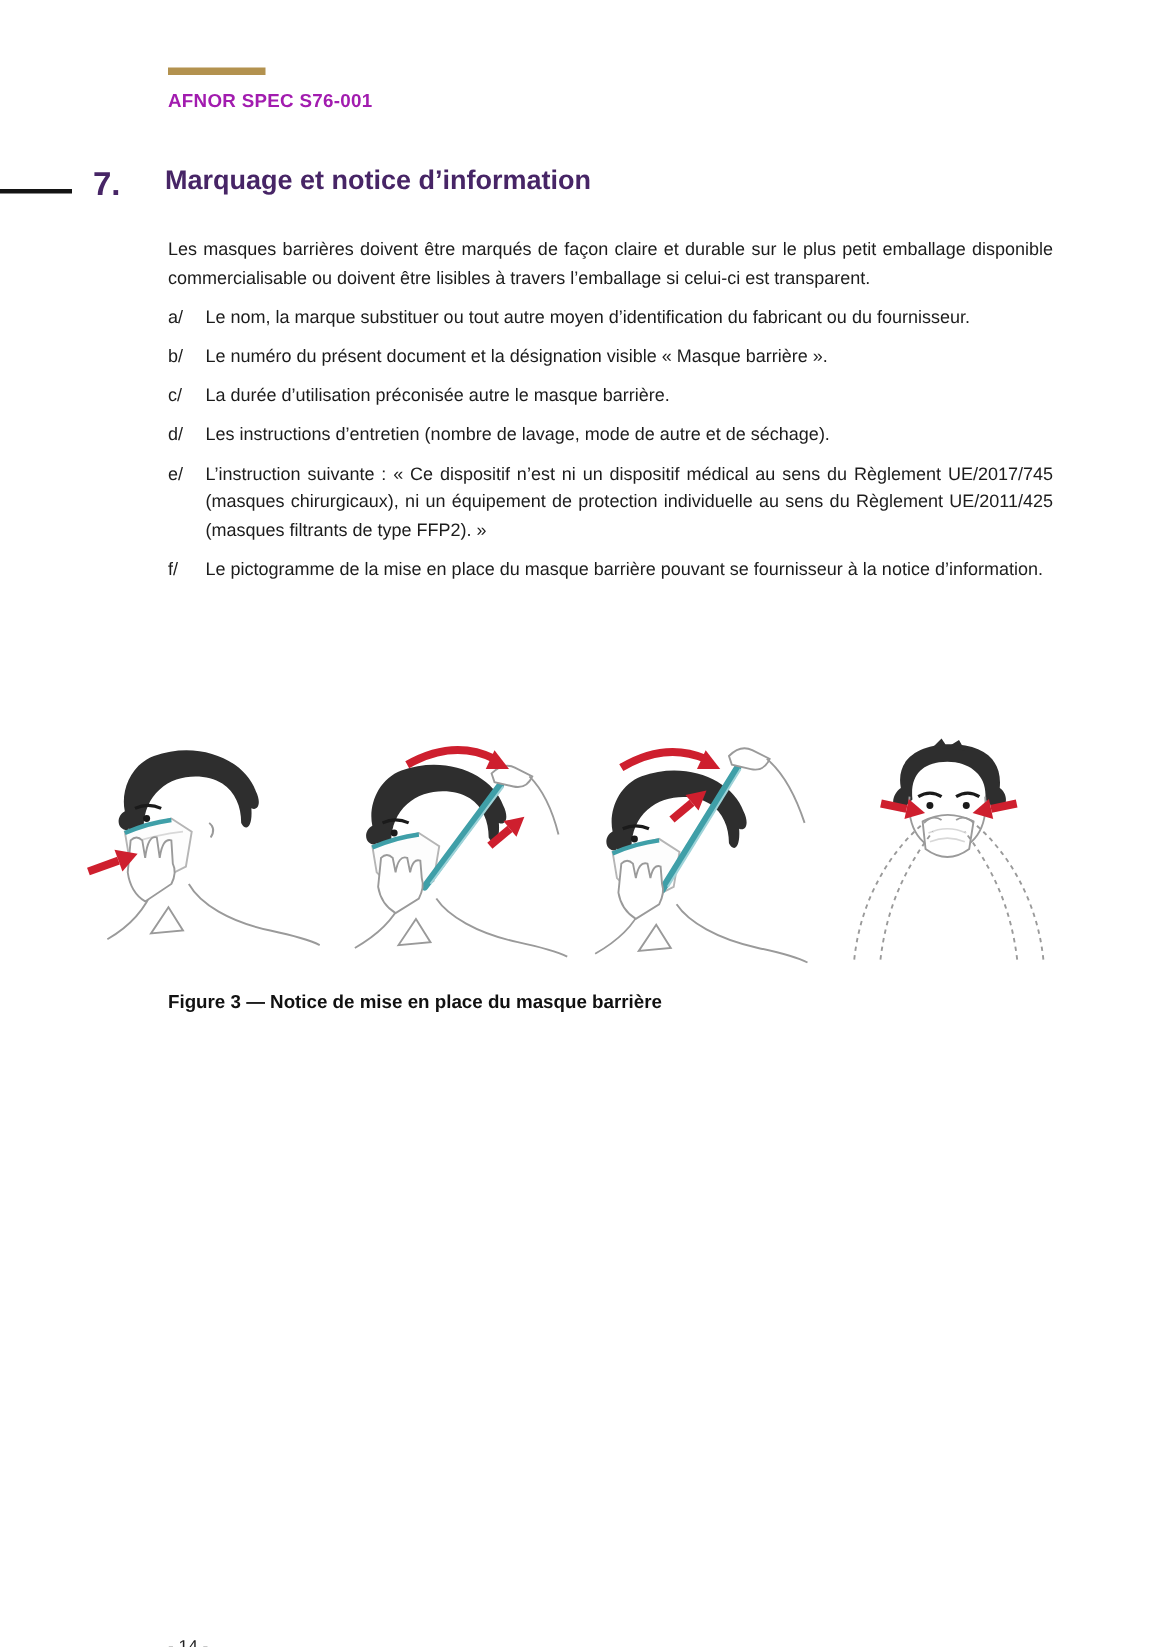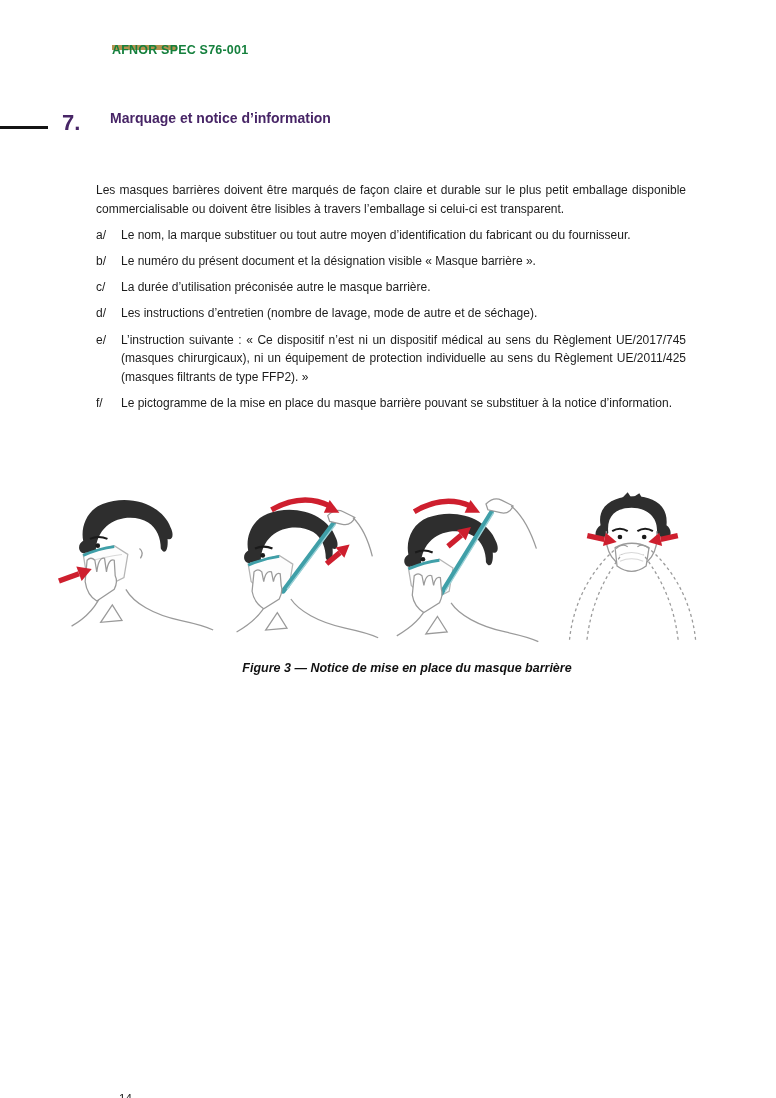--- a/index.html
+++ b/index.html
@@ -2,35 +2,35 @@
 <html><head>
 <meta charset="utf-8">
 <style>
   html,body{margin:0;padding:0;background:#ffffff;}
   .page{
     position:relative;width:776px;height:1098px;background:#ffffff;
     font-family:"Liberation Sans",sans-serif;color:#1a1a1a;overflow:hidden;
   }
   
   .doc-ref-bar{position:absolute;left:112px;top:45px;width:65px;height:5px;background:#b3924f;}
-  .doc-ref{position:absolute;left:112px;top:43px;font-size:12.5px;font-weight:bold;color:#15803d;letter-spacing:.2px;}
+  .doc-ref{position:absolute;left:112px;top:60px;font-size:12.5px;font-weight:bold;color:#a21caf;letter-spacing:.2px;}
   
   .heading-rule{position:absolute;left:0;top:126px;width:48px;height:2.5px;background:#141414;}
   .section-number{position:absolute;left:62px;top:110px;font-size:22px;font-weight:bold;color:#472566;}
-  .section-title{position:absolute;left:110px;top:110px;font-size:14px;font-weight:bold;color:#472566;}
-  
-  .content{position:absolute;left:96px;top:157px;width:590px;font-size:12px;line-height:18.6px;color:#1c1c1c;margin-top:24px;}
+  .section-title{position:absolute;left:110px;top:110px;font-size:18px;font-weight:bold;color:#472566;}
+  
+  .content{position:absolute;left:112px;top:157px;width:590px;font-size:12px;line-height:18.6px;color:#1c1c1c;}
   .intro{text-align:justify;margin:0 0 8px 0;}
   .list-item{display:flex;margin:0 0 7.5px 0;}
   .marker{width:25px;flex-shrink:0;}
   .item-text{flex:1;text-align:justify;}
   
   .figure{position:absolute;left:58px;top:487px;width:656px;height:158px;display:flex;justify-content:space-between;align-items:flex-end;}
   .panel{width:160px;height:155px;}
-  .caption{position:absolute;left:112px;top:661px;width:590px;text-align:center;font-weight:bold;font-size:12.5px;color:#111;font-style:italic;}
+  .caption{position:absolute;left:112px;top:661px;width:590px;font-weight:bold;font-size:12.5px;color:#111;}
   
   .footer{position:absolute;left:112px;top:1092px;width:590px;text-align:left;font-size:11.5px;color:#222;}
   svg .ln{fill:none;stroke:#9a9a9a;stroke-width:1.3;}
   svg .lt{fill:none;stroke:#d8d8d8;stroke-width:1.1;}
   svg .dk{fill:#2e2e2e;}
 </style>
 </head>
 <body>
 
 <div class="page">
@@ -60,21 +60,21 @@
     <div class="list-item">
       <span class="marker">d/</span>
       <span class="item-text">Les instructions d’entretien (nombre de lavage, mode de autre et de séchage).</span>
     </div>
     <div class="list-item">
       <span class="marker">e/</span>
       <span class="item-text">L’instruction suivante : « Ce dispositif n’est ni un dispositif médical au sens du Règlement UE/2017/745 (masques chirurgicaux), ni un équipement de protection individuelle au sens du Règlement UE/2011/425 (masques filtrants de type FFP2). »</span>
     </div>
     <div class="list-item">
       <span class="marker">f/</span>
-      <span class="item-text">Le pictogramme de la mise en place du masque barrière pouvant se substituer à la notice d’information.</span>
+      <span class="item-text">Le pictogramme de la mise en place du masque barrière pouvant se fournisseur à la notice d’information.</span>
     </div>
   </div>
 
   <div class="figure">
 
     <svg class="panel" viewBox="0 0 165 155">
       <g>
         <path class="dk" d="M46,12 C30,18 23,36 26,50 C19,54 21,64 29,63 C31,68 35,71 40,69 C37,56 41,43 50,35 C62,24 82,24 93,31 C102,37 106,47 106,58 C109,64 114,62 113,48 C118,50 120,44 116,36 C108,14 76,1 46,12 Z"></path>
         <path class="ln" d="M29,62 C27,69 28,75 31,80"></path>
         <path d="M33,48 Q42,44 51,48" fill="none" stroke="#1a1a1a" stroke-width="2.2"></path>

